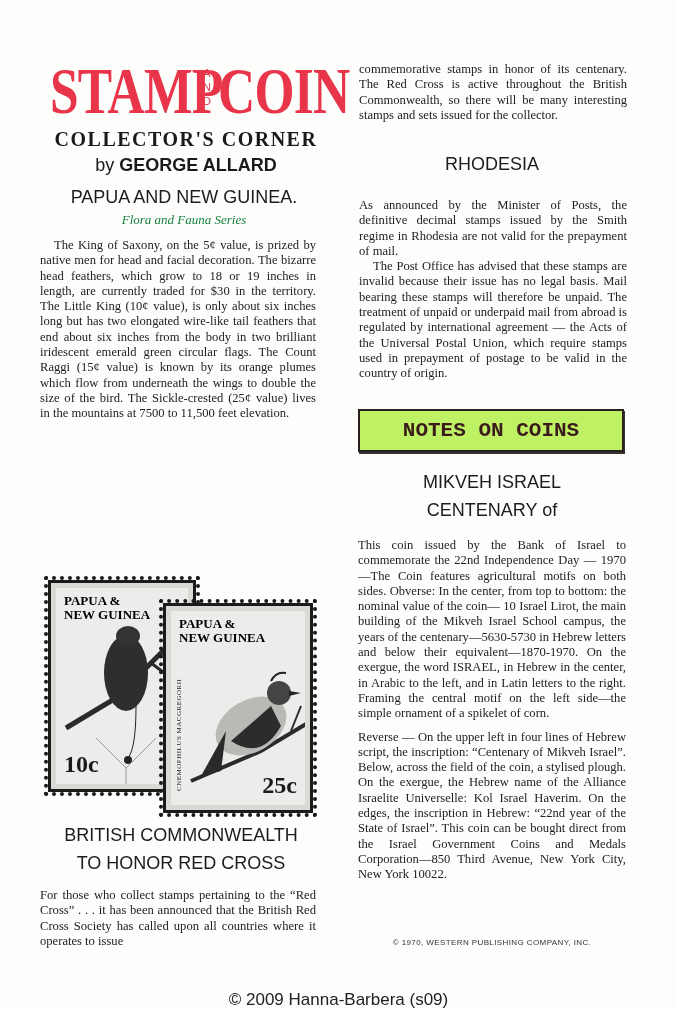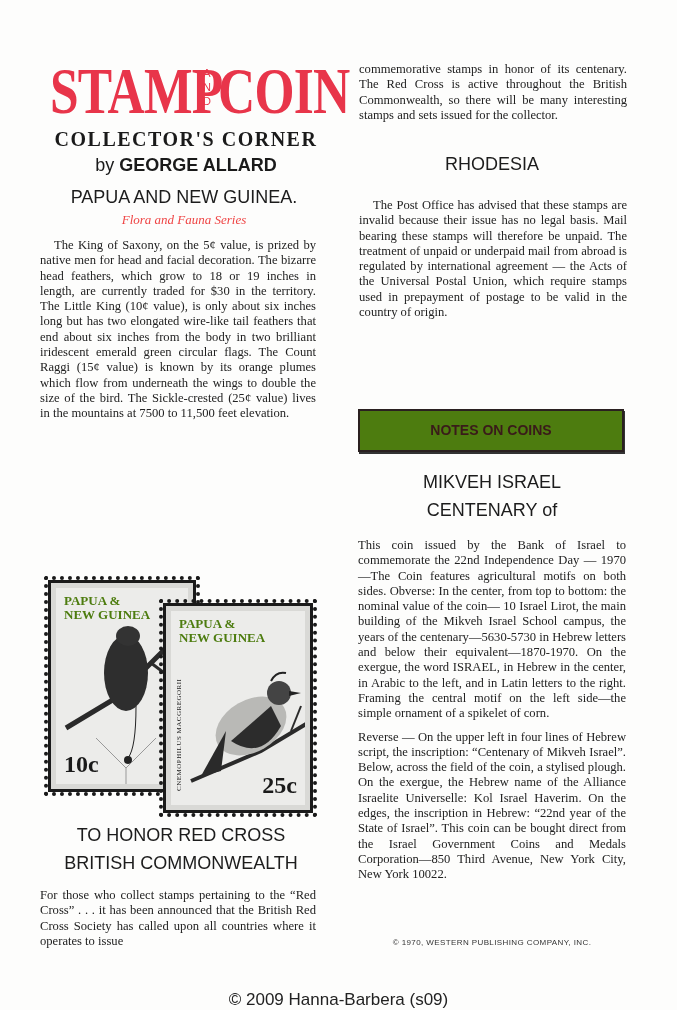--- a/index.html
+++ b/index.html
@@ -11,33 +11,33 @@
   .mast-stamp { left:0; }
   .mast-coin { left:168px; }
   .mast-and { position:absolute; left:150px; top:6px; width:14px; font-family:"Liberation Sans", sans-serif; font-size:11px; line-height:14px; color:#e8354a; text-align:center; }
   .mast-and span { display:block; }
 
   .corner { position:absolute; left:48px; top:128px; width:276px; text-align:center; font-family:"Liberation Serif", serif; font-weight:bold; font-size:20px; letter-spacing:1.5px; color:#1a1a1a; }
   .byline { position:absolute; left:48px; top:155px; width:276px; text-align:center; font-family:"Liberation Sans", sans-serif; font-weight:bold; font-size:18px; color:#1a1a1a; }
   .byline .by { font-weight:normal; }
 
   .hd { position:absolute; text-align:center; font-family:"Liberation Sans", sans-serif; font-size:18px; color:#1c1c1c; }
-  .sub { position:absolute; text-align:center; font-family:"Liberation Serif", serif; font-style:italic; font-size:13px; color:#ef4444; }
+  .sub { position:absolute; text-align:center; font-family:"Liberation Serif", serif; font-style:italic; font-size:13px; color:#15803d; }
   .body-text { position:absolute; font-family:"Liberation Serif", serif; font-size:12.6px; line-height:15.3px; text-align:justify; color:#222; }
   .body-text p { margin:0; text-indent:0; }
   .body-text p.ind { text-indent:14px; }
 
   .stamp { position:absolute; background:#d9d9d6; border:3px solid #1a1a1a; box-sizing:border-box; }
   .stamp::before { content:""; position:absolute; left:-7px; top:-7px; right:-7px; bottom:-7px; border:4px dotted #1a1a1a; border-radius:2px; }
   .stamp-inner { position:absolute; left:5px; top:5px; right:5px; bottom:5px; background:#ececea; overflow:hidden; }
-  .stamp-title { position:absolute; left:8px; top:6px; font-family:"Liberation Serif", serif; font-weight:bold; font-size:13px; line-height:14px; color:#4d7c0f; }
+  .stamp-title { position:absolute; left:8px; top:6px; font-family:"Liberation Serif", serif; font-weight:bold; font-size:13px; line-height:14px; color:#000000; }
   .stamp-value { position:absolute; font-family:"Liberation Serif", serif; font-weight:bold; font-size:24px; color:#1a1a1a; }
   .stamp-side { position:absolute; font-family:"Liberation Serif", serif; font-size:7px; color:#222; transform:rotate(-90deg); transform-origin:left top; white-space:nowrap; letter-spacing:0.5px; }
 
-  .notes-banner { position:absolute; left:358px; top:409px; width:266px; height:43px; background:#4d7c0f; border:2px solid #2a2020; box-sizing:border-box; box-shadow:1px 2px 0 #333; text-align:center; line-height:39px; font-family:Liberation Sans, sans-serif; font-weight:bold; font-size:14px; color:#3a1a1a; }
+  .notes-banner { position:absolute; left:358px; top:409px; width:266px; height:43px; background:#bef264; border:2px solid #2a2020; box-sizing:border-box; box-shadow:1px 2px 0 #333; text-align:center; line-height:39px; font-family:Liberation Mono, monospace; font-weight:bold; font-size:21px; color:#3a1a1a; }
 
   .copyright-inner { position:absolute; left:357px; top:938px; width:270px; text-align:center; font-family:"Liberation Sans", sans-serif; font-size:8px; letter-spacing:0.4px; color:#333; }
   .copyright-bottom { position:absolute; left:0; top:990px; width:677px; text-align:center; font-family:"Liberation Sans", sans-serif; font-size:17px; color:#222; }
 </style>
 </head>
 <body>
 
 <div class="page">
 
   <div class="masthead">
@@ -95,33 +95,34 @@
       <div class="stamp-title">
         <div>PAPUA &amp;</div>
         <div>NEW GUINEA</div>
       </div>
       <div class="stamp-side" style="left:4px; top:180px;">CNEMOPHILUS MACGREGORII</div>
       <div class="stamp-value" style="right:8px; bottom:6px;">25c</div>
     </div>
   </div>
 
   <div class="hd" style="left:36px; top:821px; width:290px; line-height:28px;">
+    <div>BRITISH COMMONWEALTH</div>
     <div>TO HONOR RED CROSS</div>
-    <div>BRITISH COMMONWEALTH</div>
   </div>
   <div class="body-text" style="left:40px; top:888px; width:276px;">
     <p>For those who collect stamps pertaining to the “Red Cross” . . . it has been announced that the British Red Cross Society has called upon all countries where it operates to issue</p>
   </div>
 
   <div class="body-text" style="left:359px; top:62px; width:268px;">
     <p>commemorative stamps in honor of its centenary. The Red Cross is active throughout the British Commonwealth, so there will be many interesting stamps and sets issued for the collector.</p>
   </div>
 
   <div class="hd" style="left:357px; top:154px; width:270px;">RHODESIA</div>
   <div class="body-text" style="left:359px; top:198px; width:268px;">
+    <p>As announced by the Minister of Posts, the definitive decimal stamps issued by the Smith regime in Rhodesia are not valid for the prepayment of mail.</p>
     <p class="ind">The Post Office has advised that these stamps are invalid because their issue has no legal basis. Mail bearing these stamps will therefore be unpaid. The treatment of unpaid or underpaid mail from abroad is regulated by international agreement — the Acts of the Universal Postal Union, which require stamps used in prepayment of postage to be valid in the country of origin.</p>
   </div>
 
   <div class="notes-banner">NOTES ON COINS</div>
 
   <div class="hd" style="left:357px; top:468px; width:270px; line-height:28px;">
     <div>MIKVEH ISRAEL</div>
     <div>CENTENARY of</div>
   </div>
 

